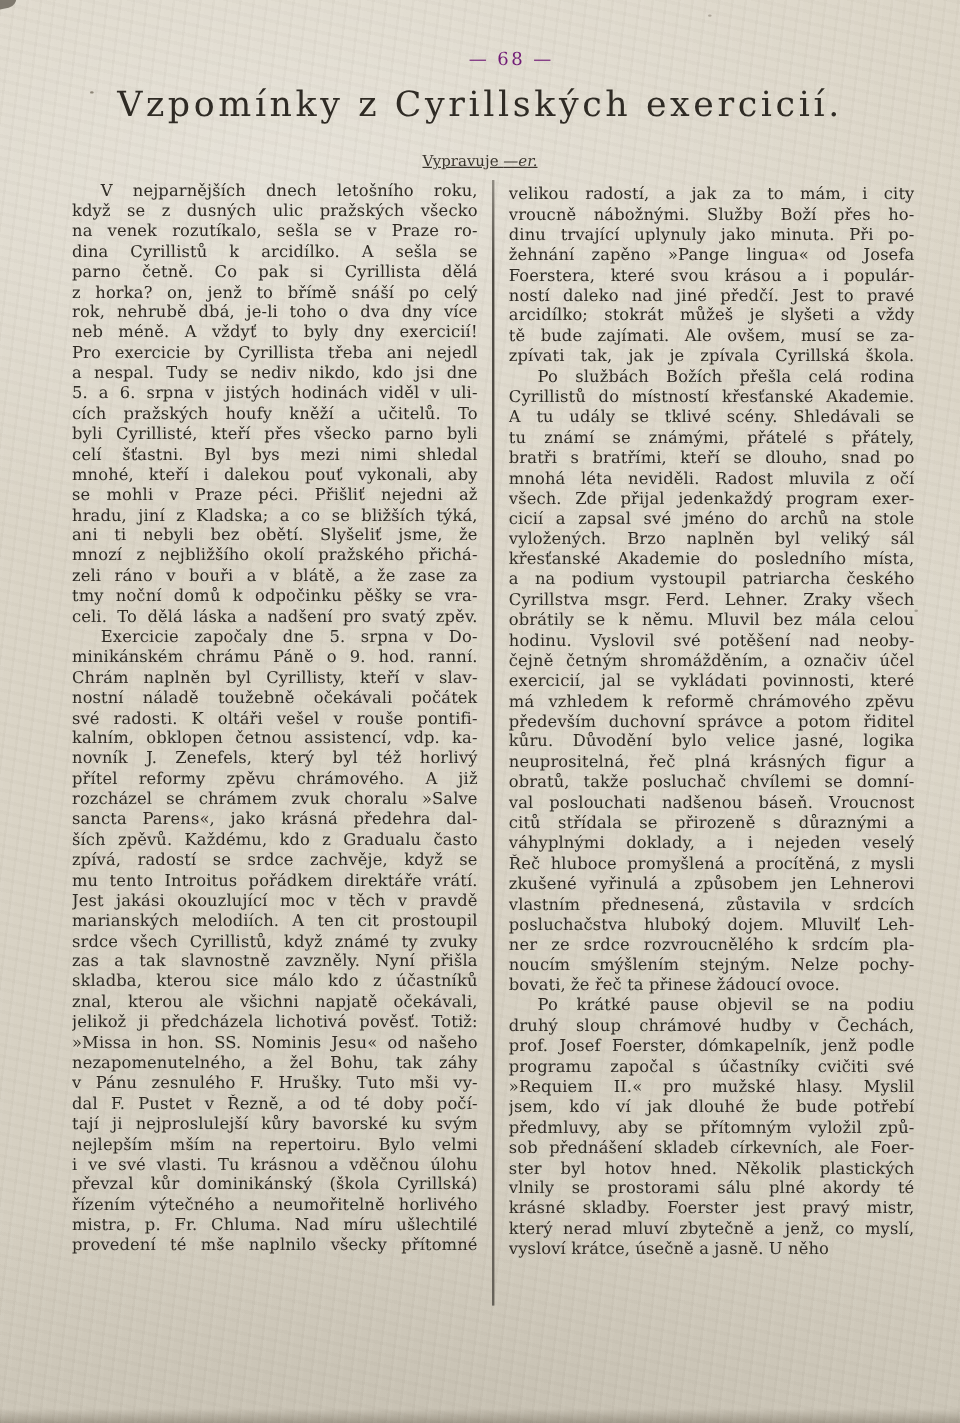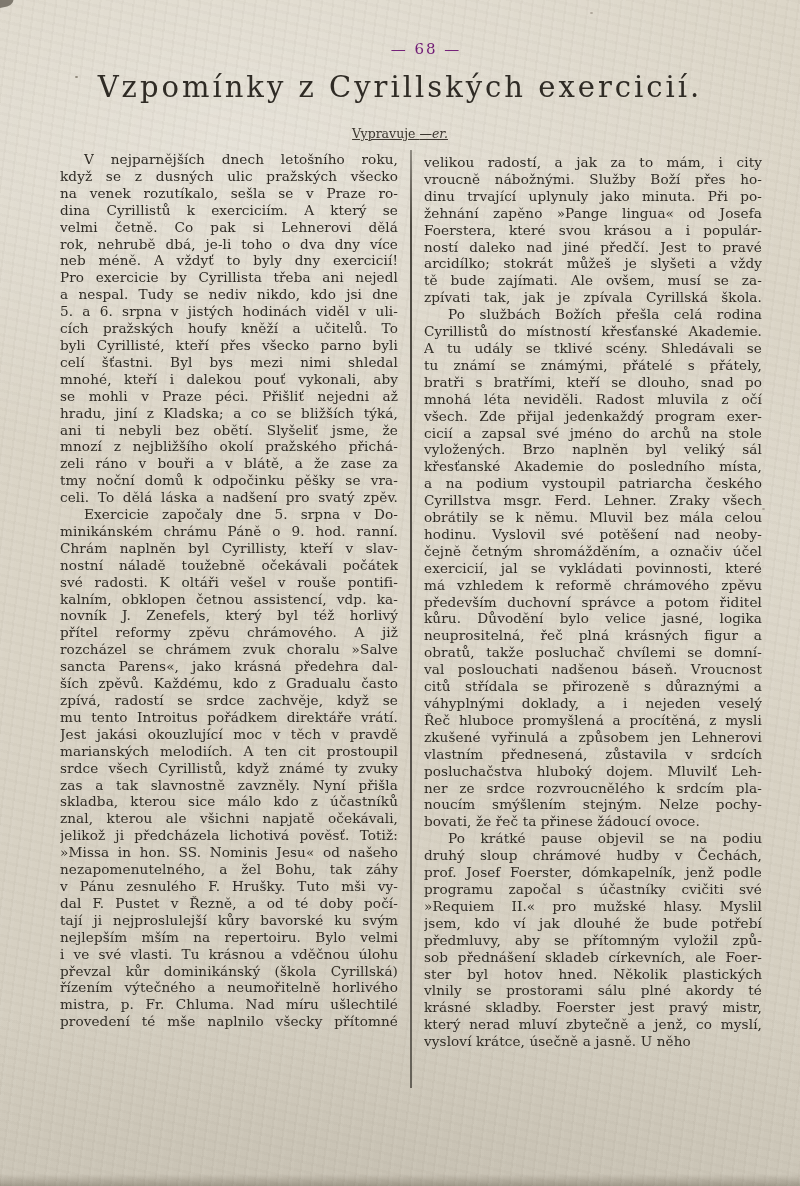--- a/index.html
+++ b/index.html
@@ -80,22 +80,23 @@
 <h1 class="title">Vzpomínky z Cyrillských exercicií.</h1>
 
 <div class="byline"><span>Vypravuje </span><span class="author">—er.</span></div>
 
 <div class="divider"></div>
 
 <div class="column col-left">
     <div class="line indent">V nejparnějších dnech letošního roku,</div>
     <div class="line">když se z dusných ulic pražských všecko</div>
     <div class="line">na venek rozutíkalo, sešla se v Praze ro-</div>
-    <div class="line">dina Cyrillistů k exerciciím. A který se</div>
-    <div class="line">velmi četně. Co pak si Lehnerovi dělá</div>
+    <div class="line">dina Cyrillistů k arcidílko. A sešla se</div>
+    <div class="line">parno četně. Co pak si Cyrillista dělá</div>
+    <div class="line">z horka? on, jenž to břímě snáší po celý</div>
     <div class="line">rok, nehrubě dbá, je-li toho o dva dny více</div>
     <div class="line">neb méně. A vždyť to byly dny exercicií!</div>
     <div class="line">Pro exercicie by Cyrillista třeba ani nejedl</div>
     <div class="line">a nespal. Tudy se nediv nikdo, kdo jsi dne</div>
     <div class="line">5. a 6. srpna v jistých hodinách viděl v uli-</div>
     <div class="line">cích pražských houfy kněží a učitelů. To</div>
     <div class="line">byli Cyrillisté, kteří přes všecko parno byli</div>
     <div class="line">celí šťastni. Byl bys mezi nimi shledal</div>
     <div class="line">mnohé, kteří i dalekou pouť vykonali, aby</div>
     <div class="line">se mohli v Praze péci. Přišliť nejedni až</div>

